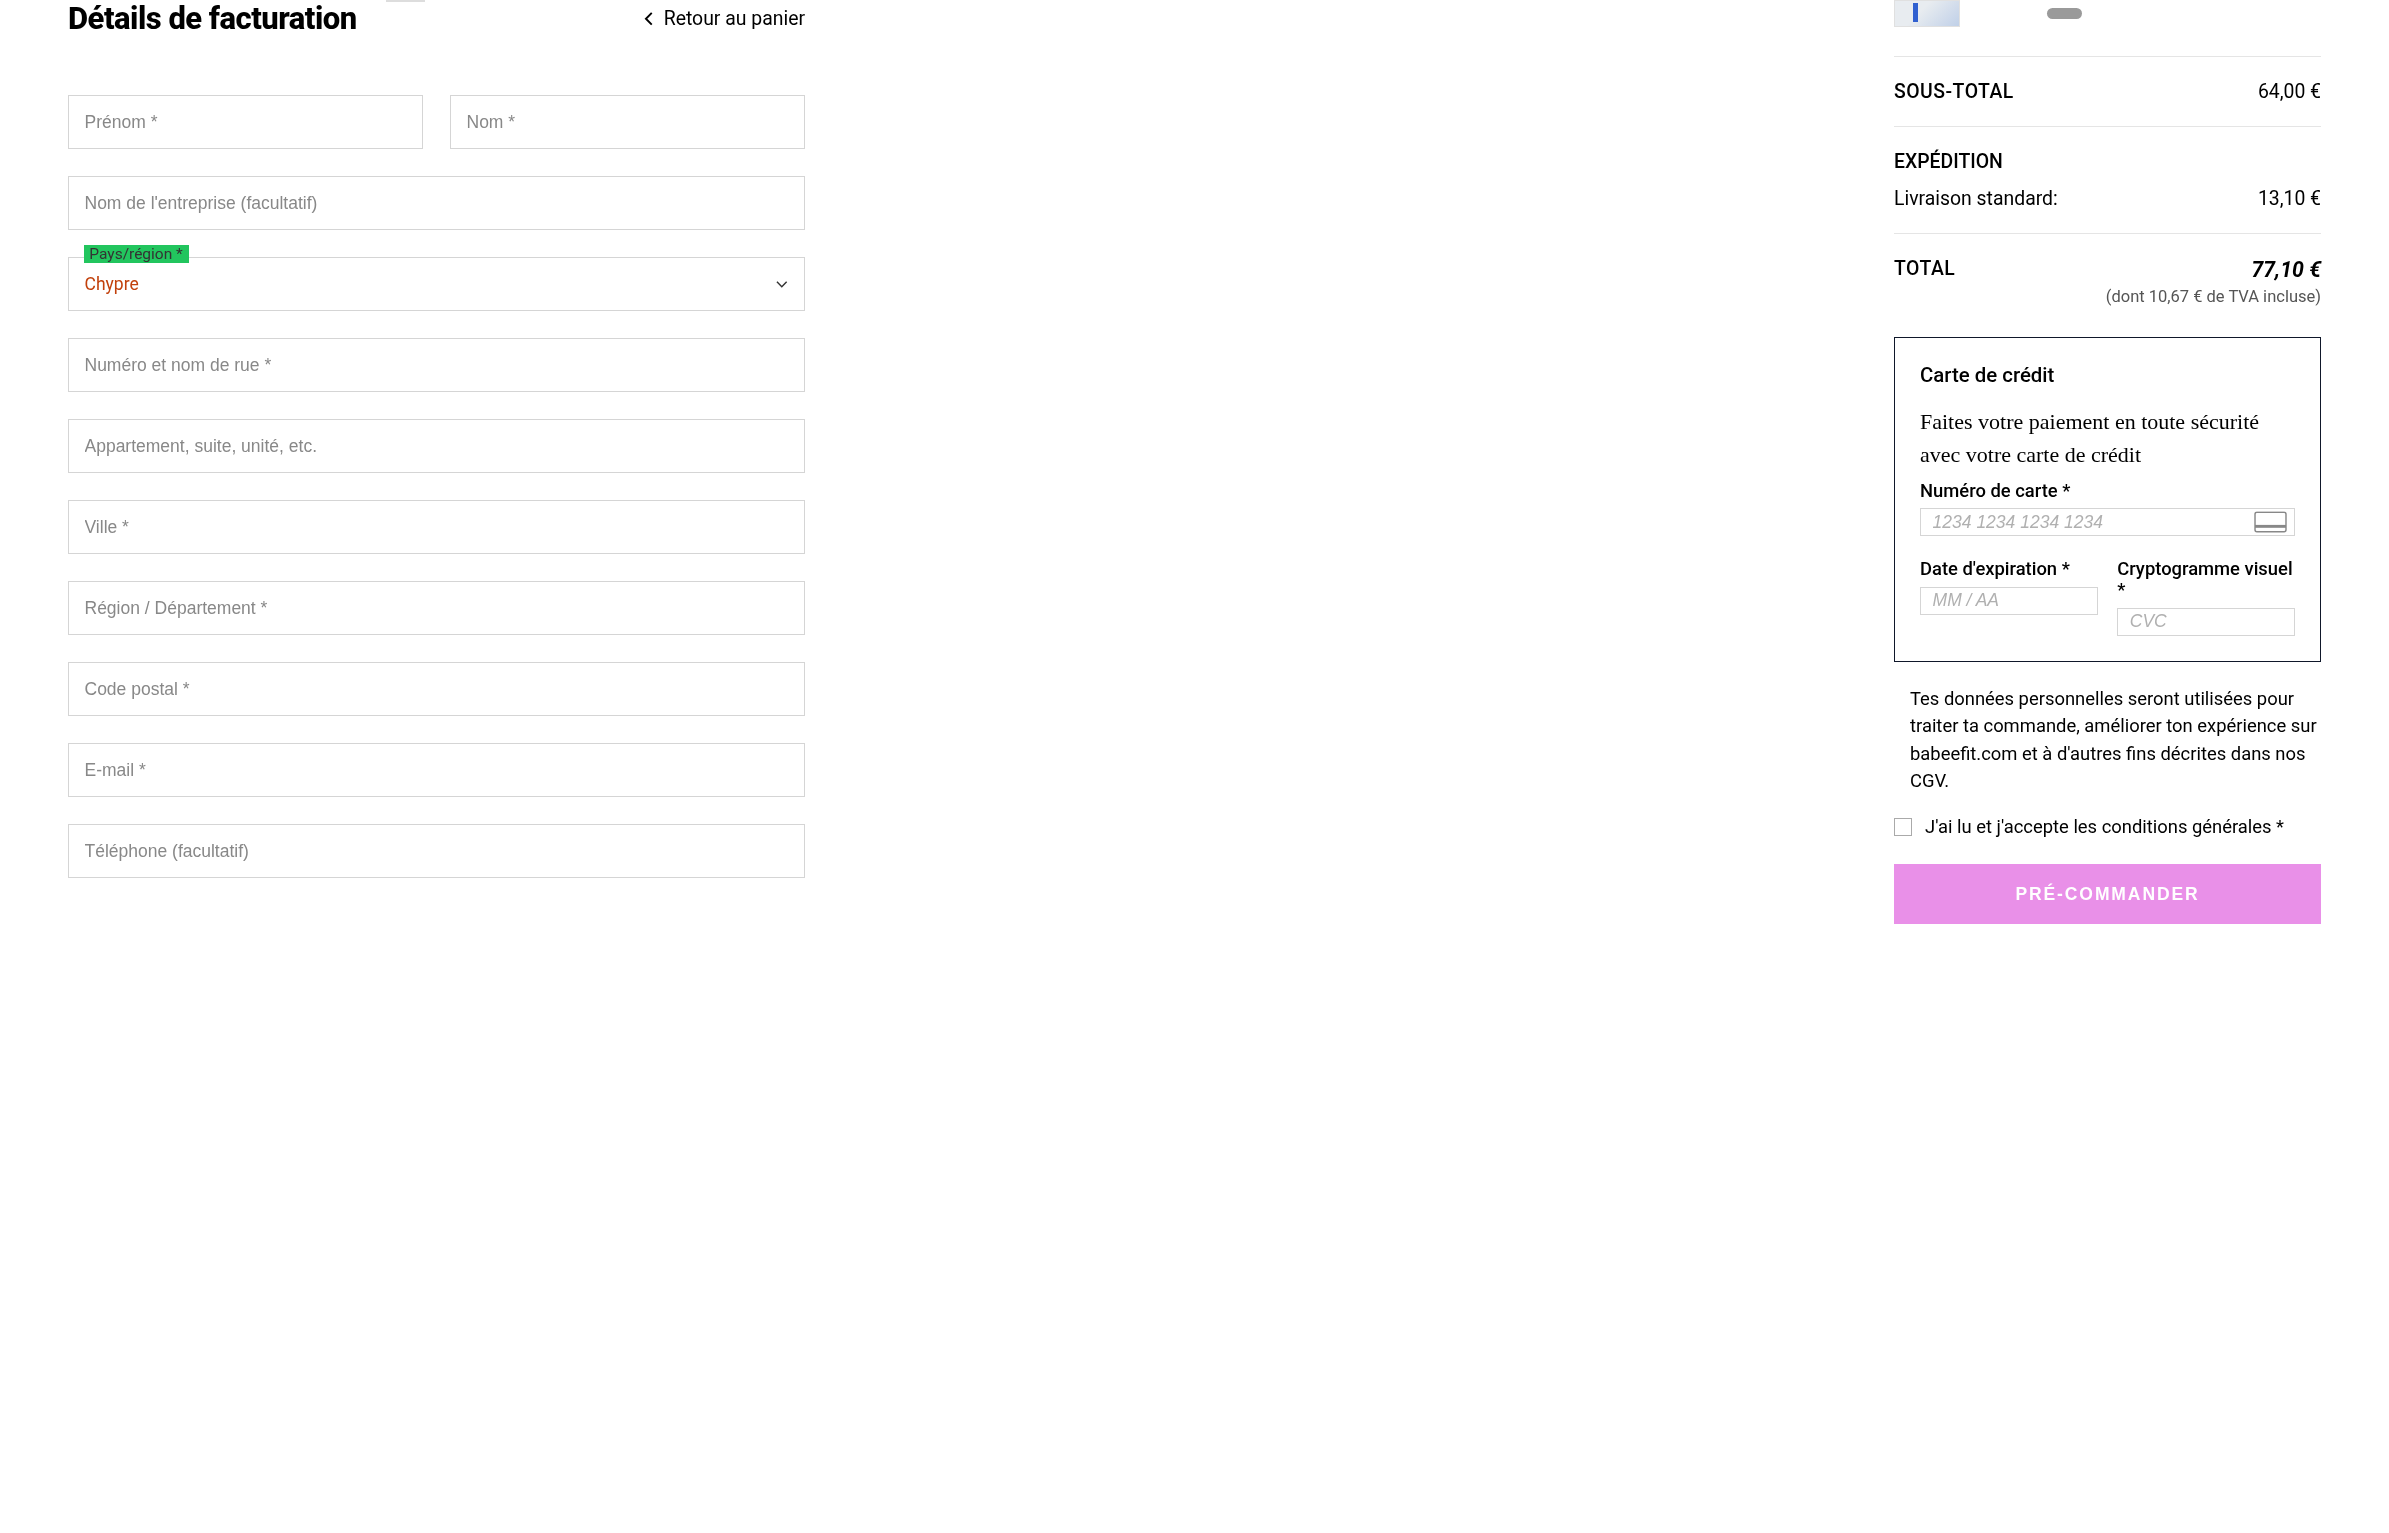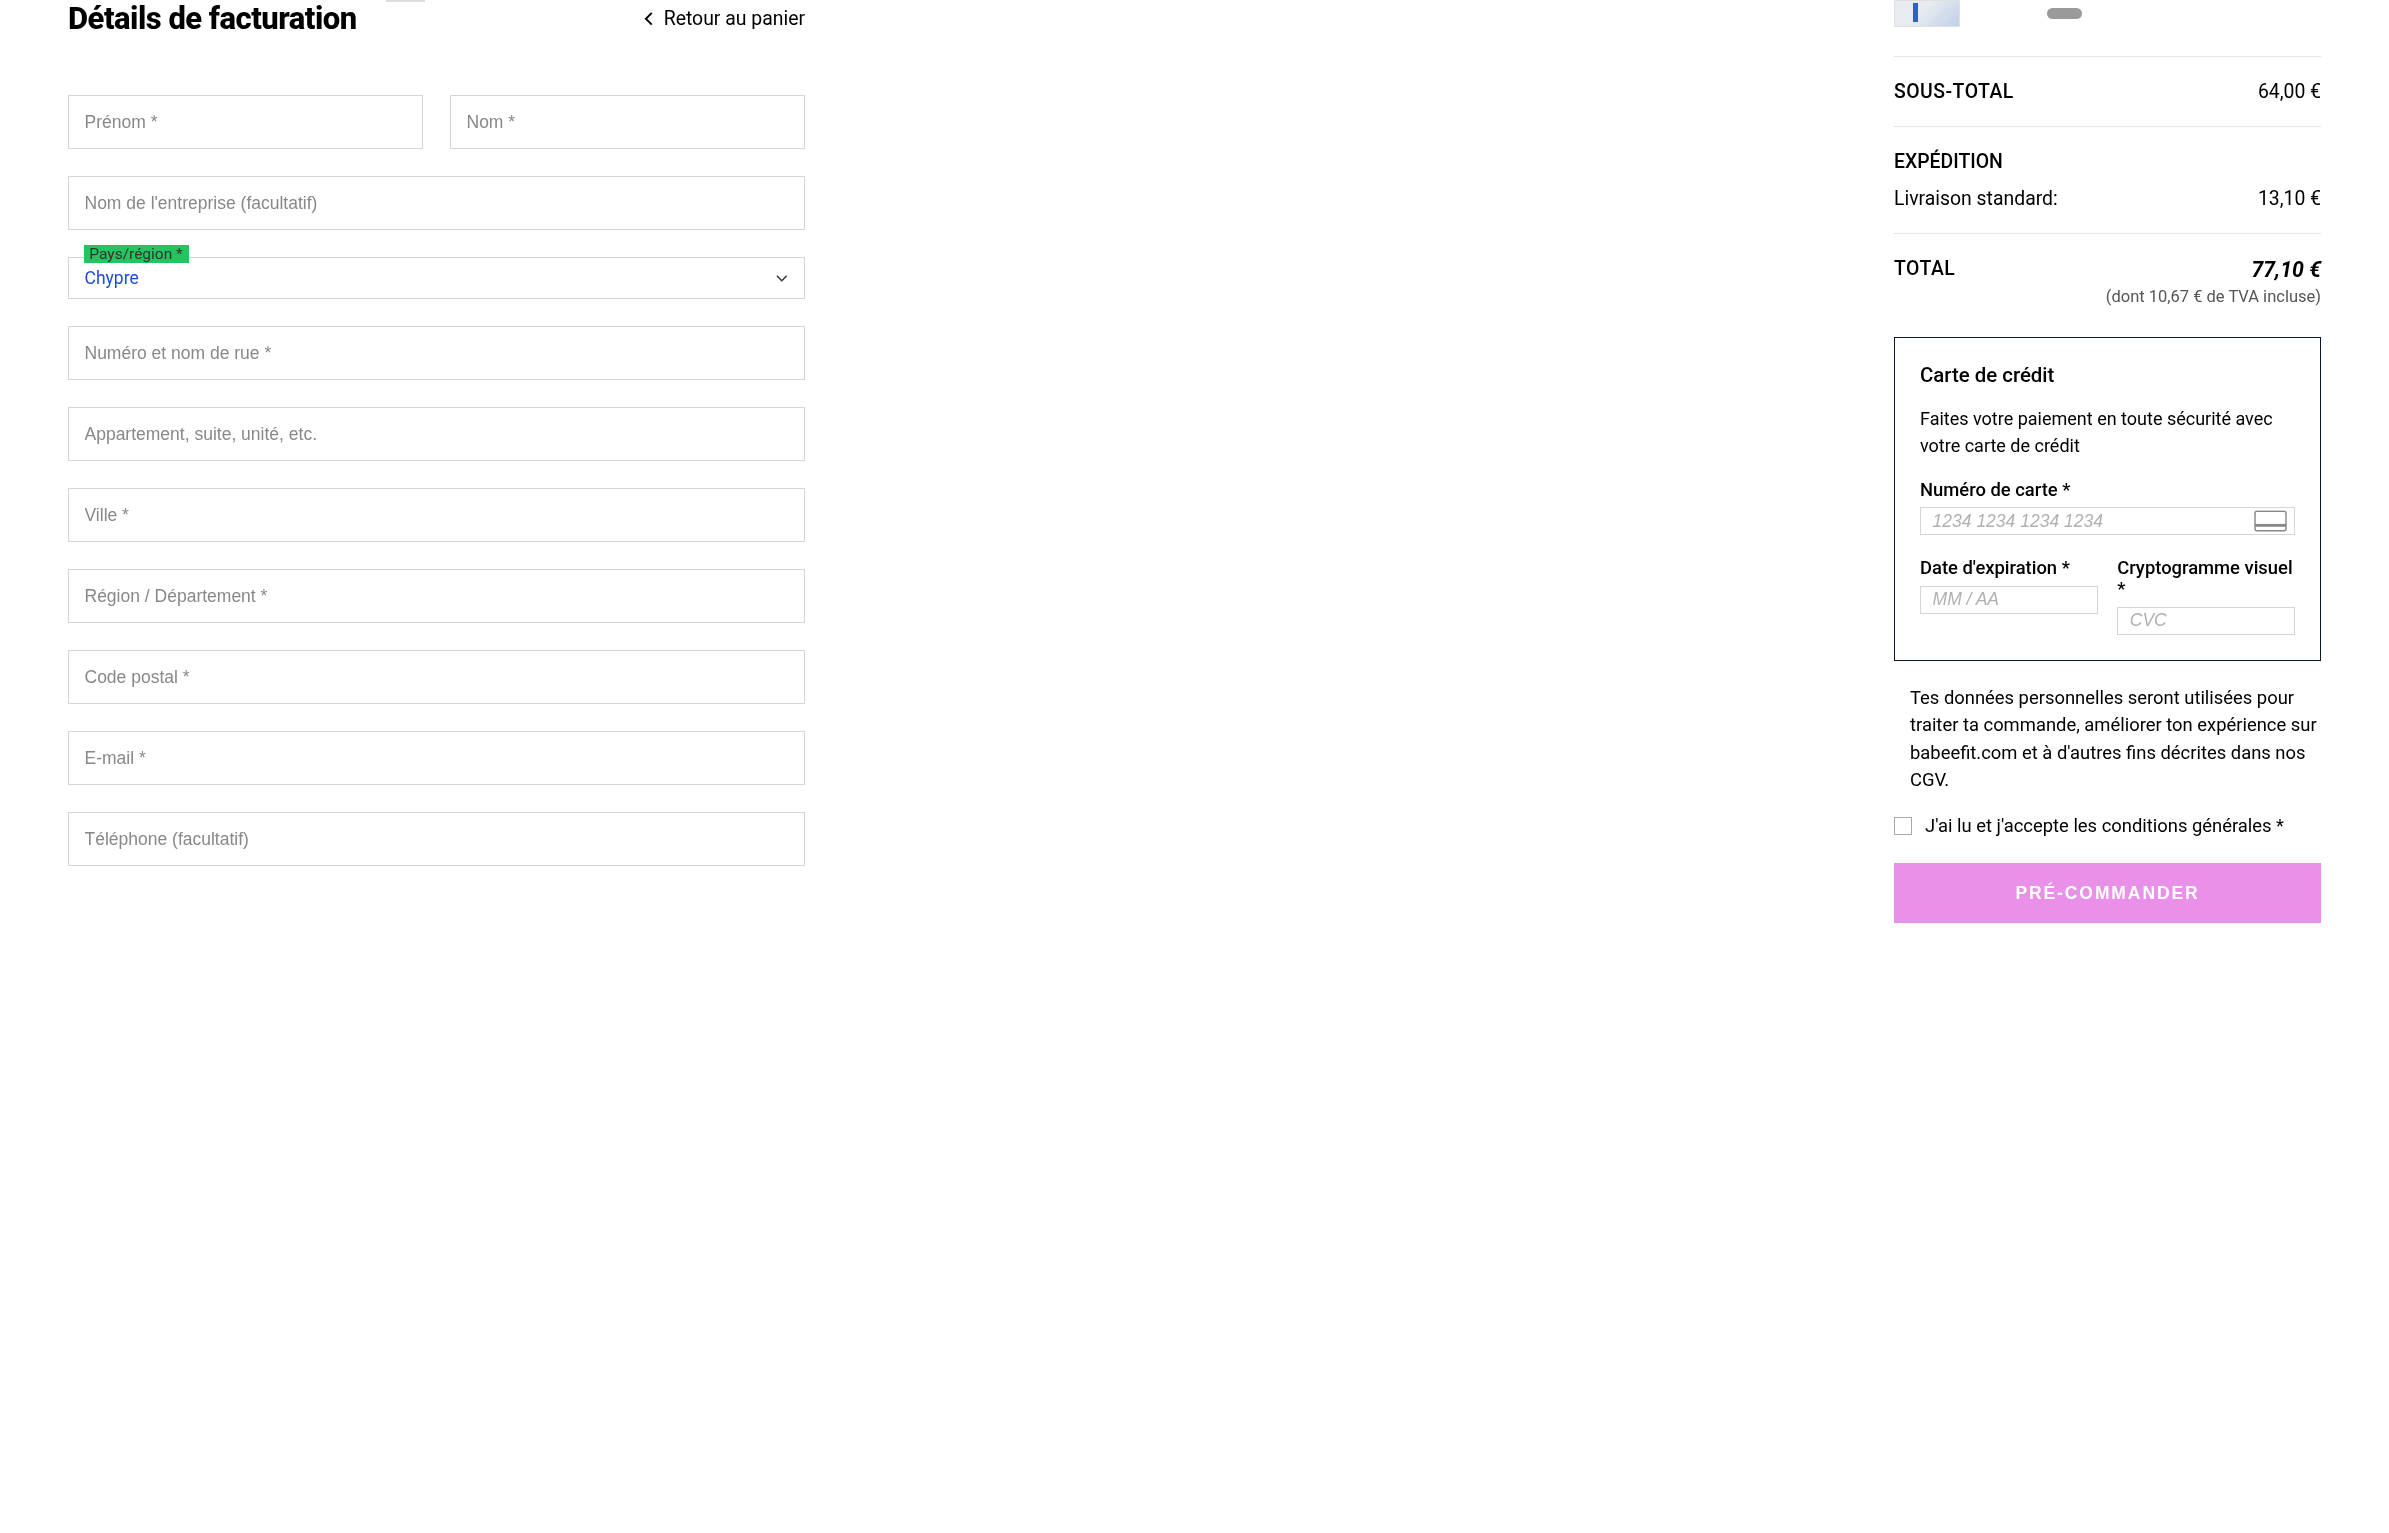--- a/index.html
+++ b/index.html
@@ -93,25 +93,25 @@
       position: absolute;
       top: -11.6px;
       left: 15.5px;
       background: #22c55e;
       padding: 0 5.8px;
       font-size: 15.5px;
       color: #333;
     }
     .select-field {
       width: 100%;
-      height: 42px;
+      height: 54px;
       border: 1px solid #d5d5d5;
       padding: 0 15.5px;
       font-size: 17.5px;
-      color: #1d4ed8;
+      color: #c2410c;
       background: #fff;
       display: flex;
       align-items: center;
       justify-content: space-between;
       cursor: pointer;
     }
     .chevron {
       width: 13.6px;
       height: 13.6px;
     }
@@ -184,23 +184,24 @@
       border: 1px solid #0f172a;
       padding: 25px 25px;
       margin-top: 7.8px;
     }
     .payment-title {
       font-size: 20.4px;
       font-weight: 500;
       margin-bottom: 17.5px;
     }
     .payment-desc {
-      font-size: 18px;
+      font-size: 22px;
       line-height: 1.5;
-      margin-bottom: 20px;
+      margin-bottom: 9px;
+      font-family: Liberation Serif, serif;
     }
     .cc-label {
       font-size: 18.4px;
       font-weight: 500;
       margin-bottom: 7.8px;
       display: block;
     }
     .cc-field-wrap {
       position: relative;
     }

